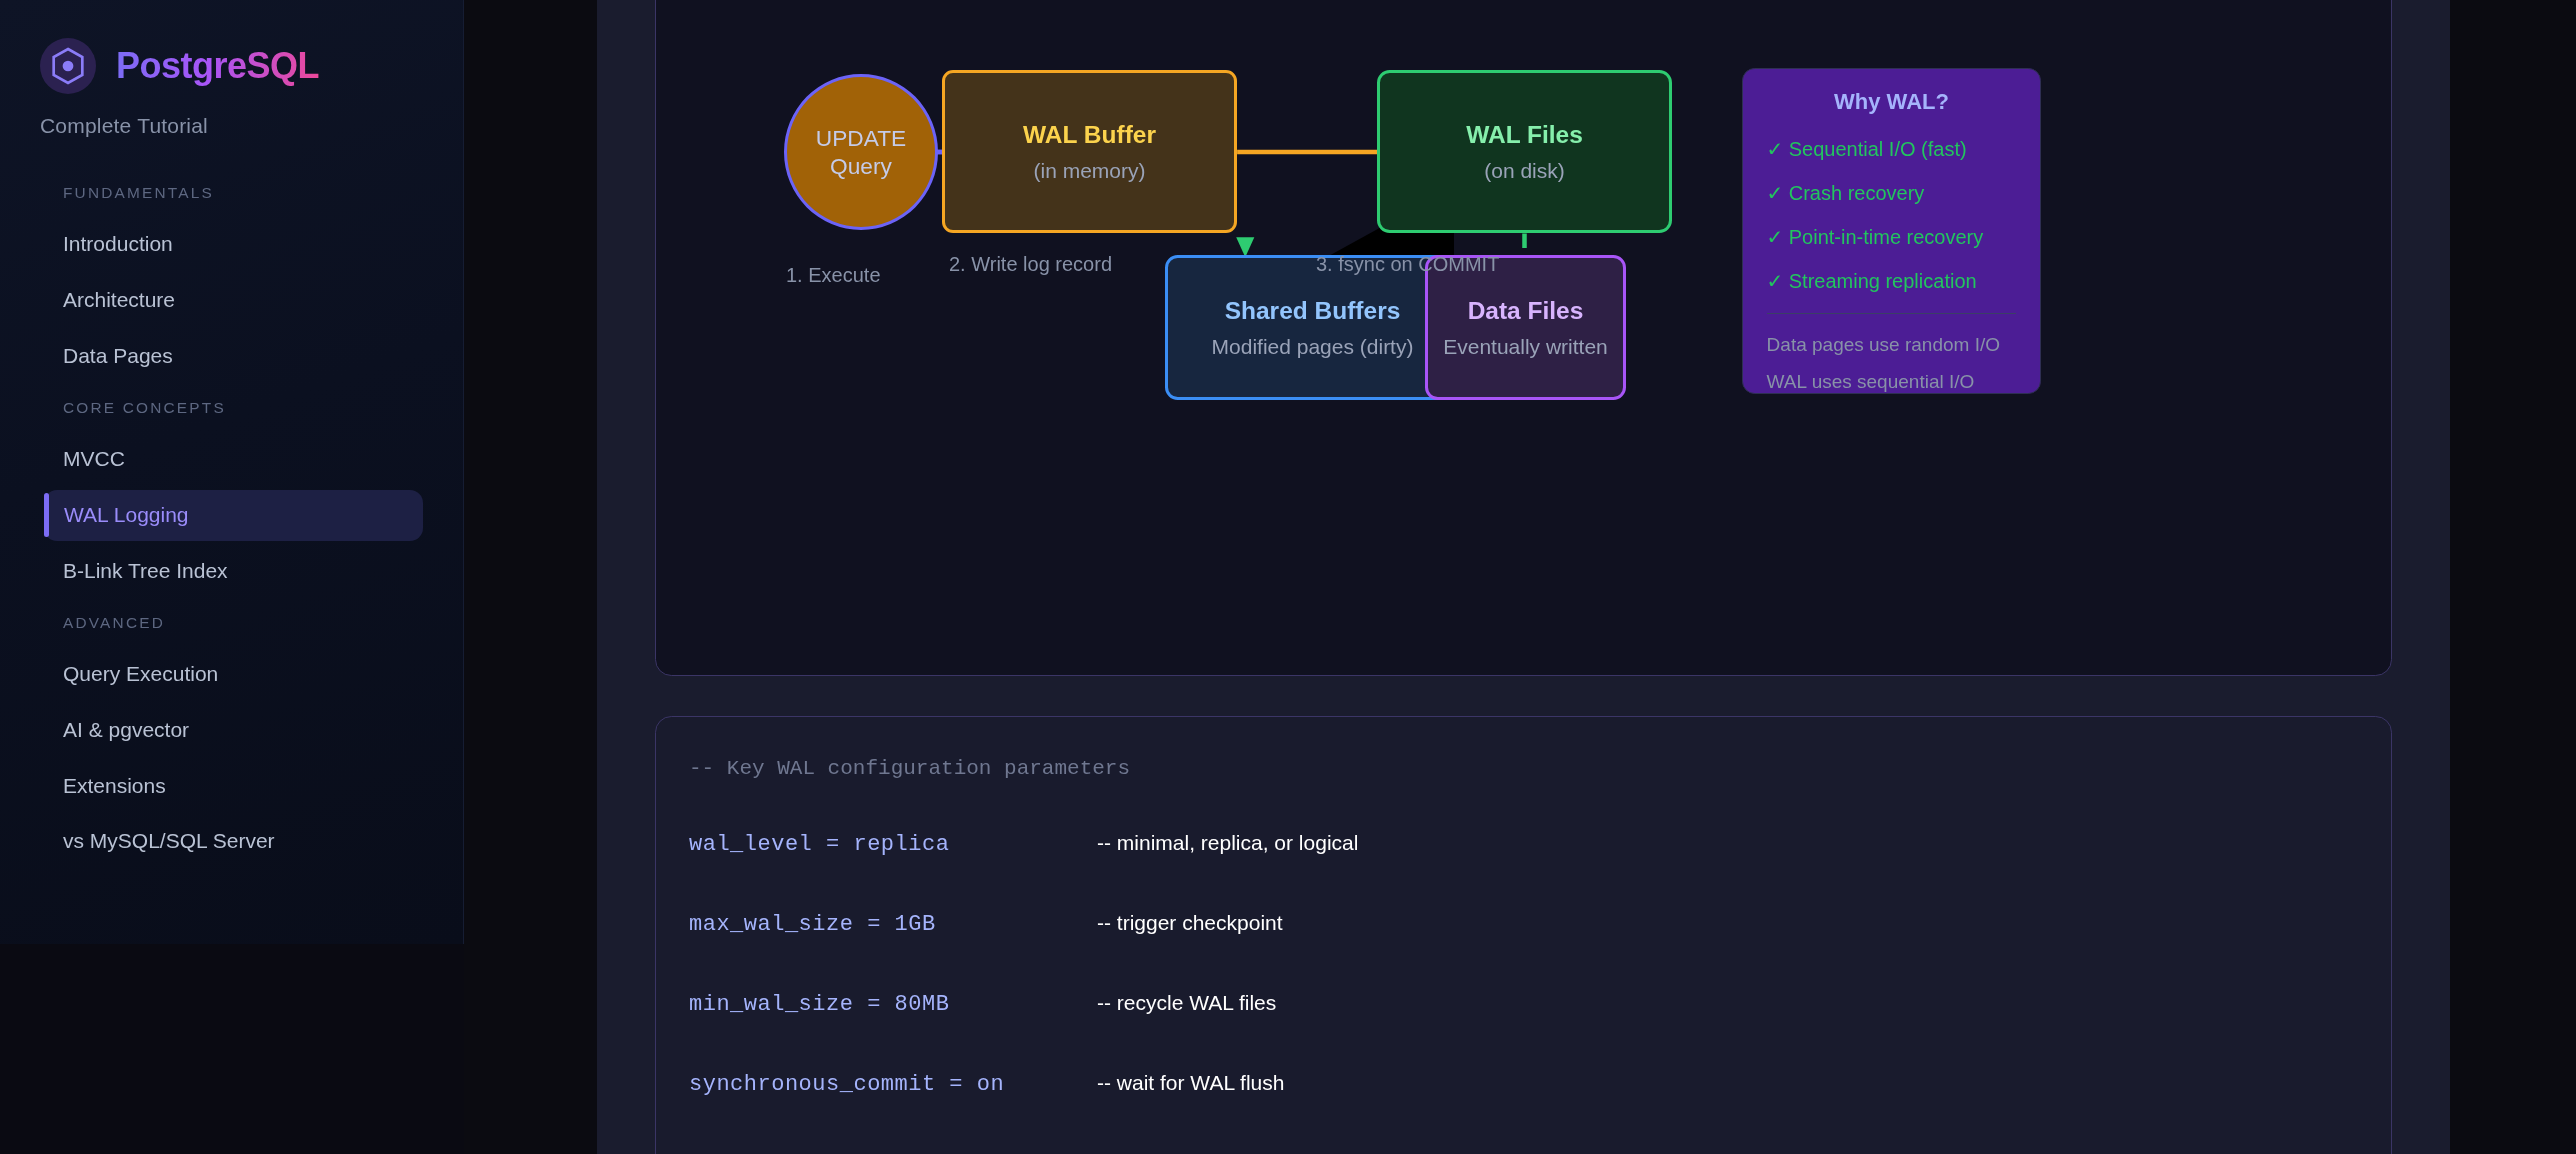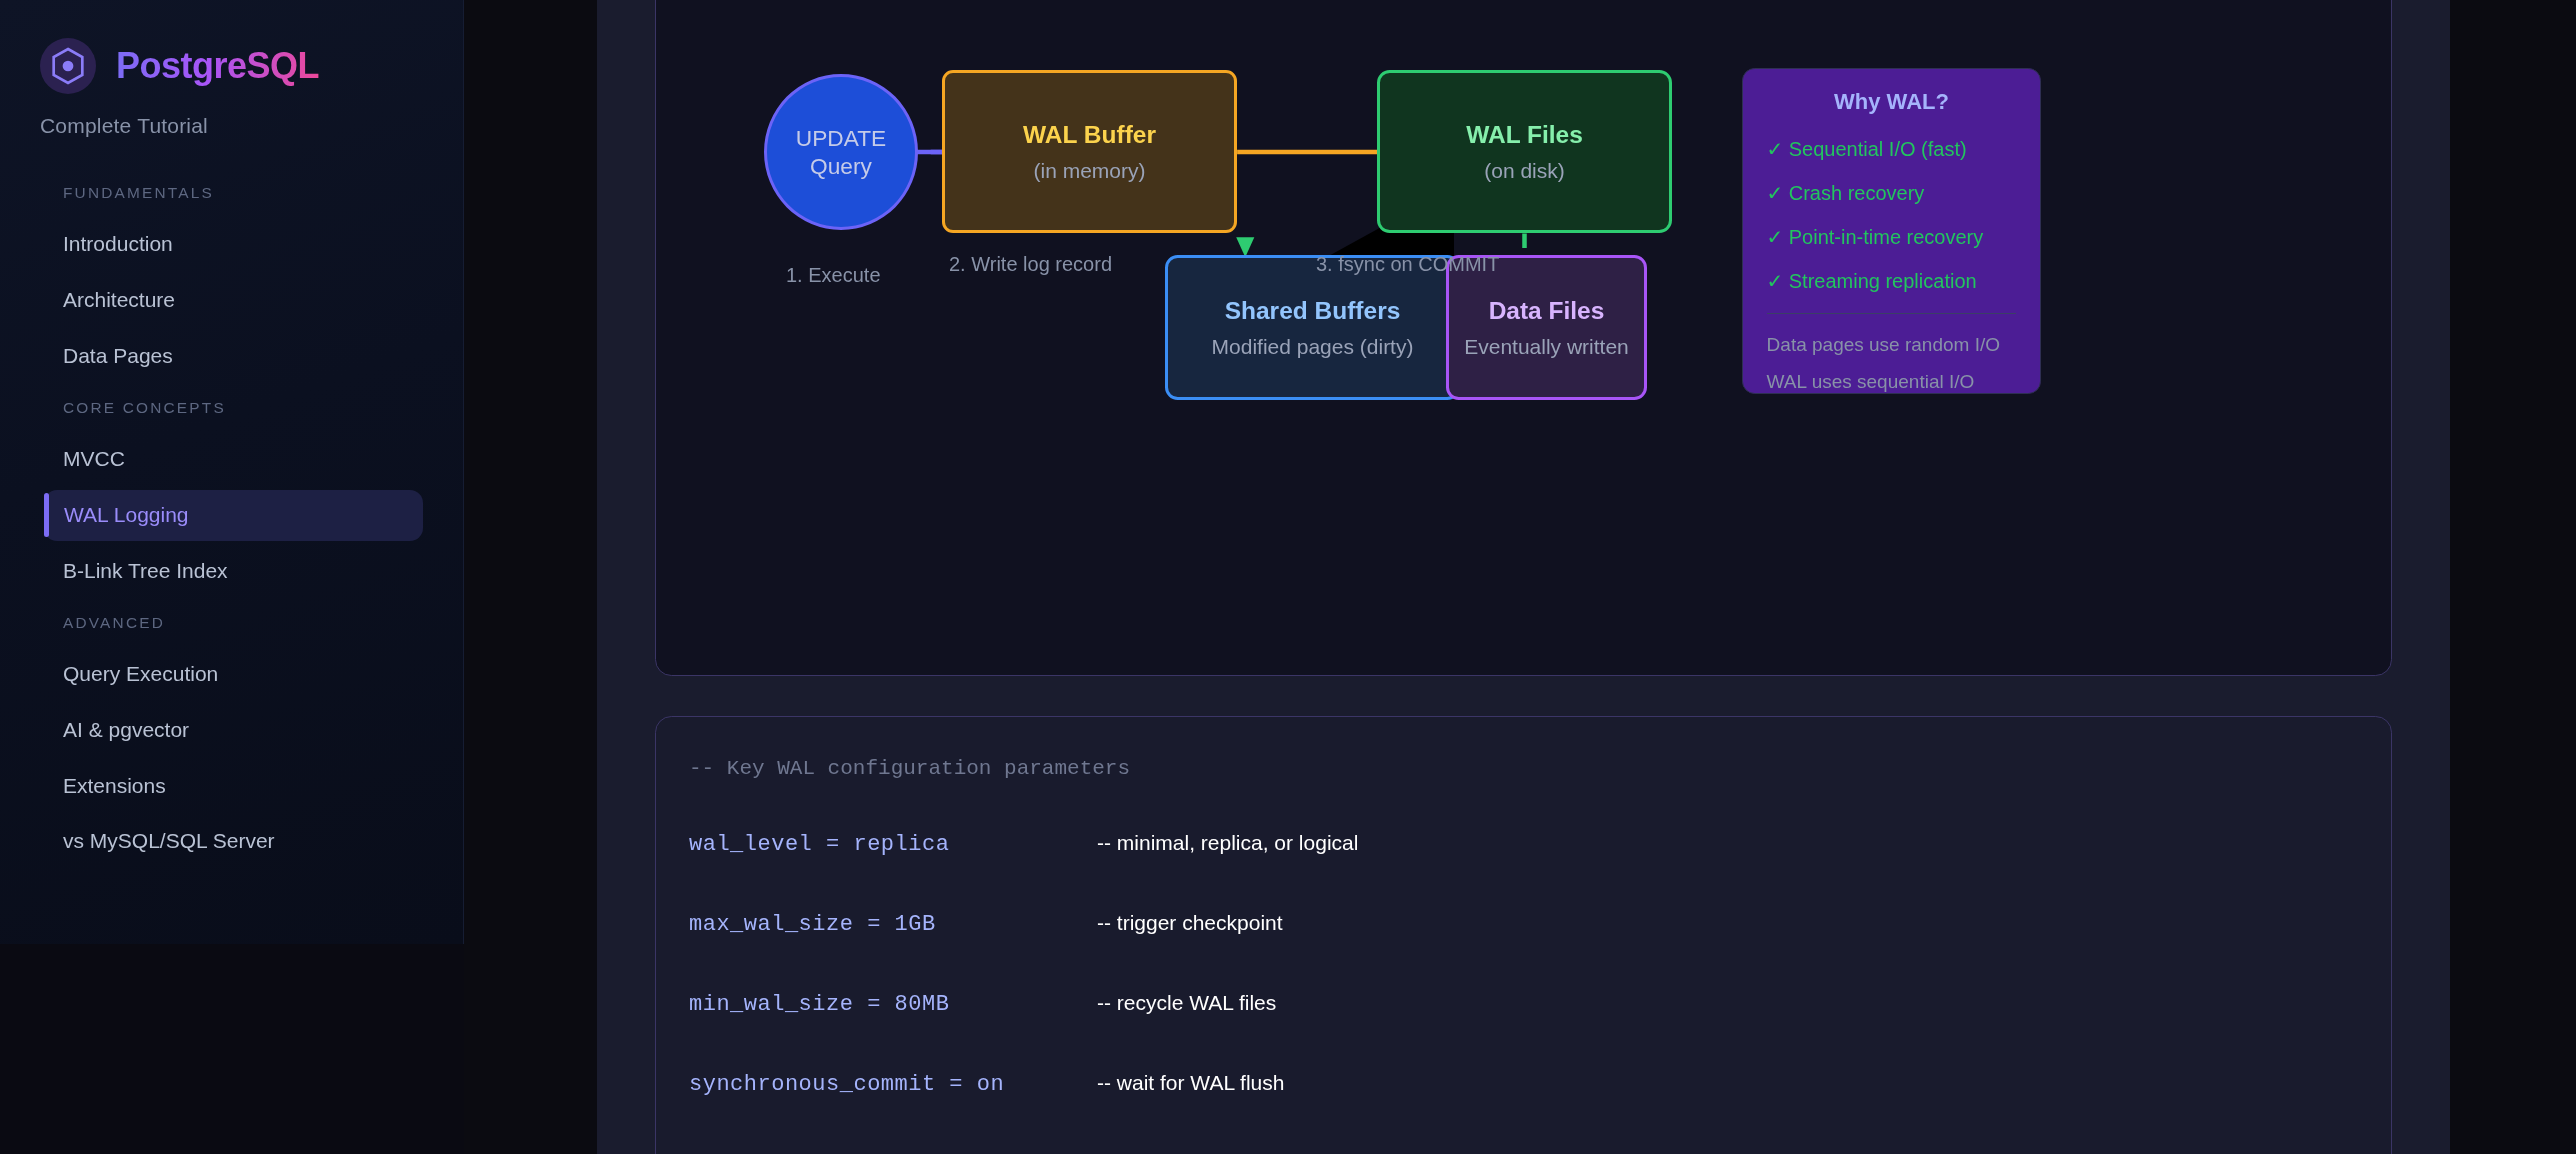--- a/index.html
+++ b/index.html
@@ -103,23 +103,23 @@
   #diagram {
     position:absolute; left:0; top:0; width:100%; height:100%;
   }
 
   .node { position:absolute; display:flex; flex-direction:column;
           align-items:center; justify-content:center; text-align:center; }
   .node .t { font-size:24.5px; font-weight:bold; line-height:1.25; }
   .node .s { font-size:21px; margin-top:9px; color:#9aa3b8; }
 
   #node-update {
-    left:108px; top:136px; width:154px; height:156px;
+    left:128px; top:136px; width:154px; height:156px;
     border:3.6px solid #6c63f7; border-radius:50%;
-    background:#1d4ed8;
+    background:#a16207;
   }
   #node-update .t { font-size:22.7px; font-weight:normal; color:#c5cbe8; }
 
   #node-walbuffer {
     left:286px; top:132px; width:295px; height:163px;
     border:3.6px solid #f5a623; border-radius:11px;
     background:#44331a;
   }
   #node-walbuffer .t { color:#fcd34d; }
 
@@ -135,21 +135,20 @@
     border:3.6px solid #3b8ef5; border-radius:12.7px;
     background:#17263f;
     margin-left:7px;
   }
   #node-shared .t { color:#93c5fd; }
 
   #node-datafiles {
     left:769px; top:317px; width:201px; height:145px;
     border:3.6px solid #a855f7; border-radius:12.7px;
     background:#2e2045;
-    margin-left:21px;
   }
   #node-datafiles .t { color:#d8b4fe; }
 
   .edge-label {
     position:absolute; font-size:20px; color:#8892a8; white-space:nowrap;
   }
   #lbl-execute { left:130px; top:326px; }
   #lbl-write   { left:293px; top:315px; }
   #lbl-fsync   { left:660px; top:315px; }
 

